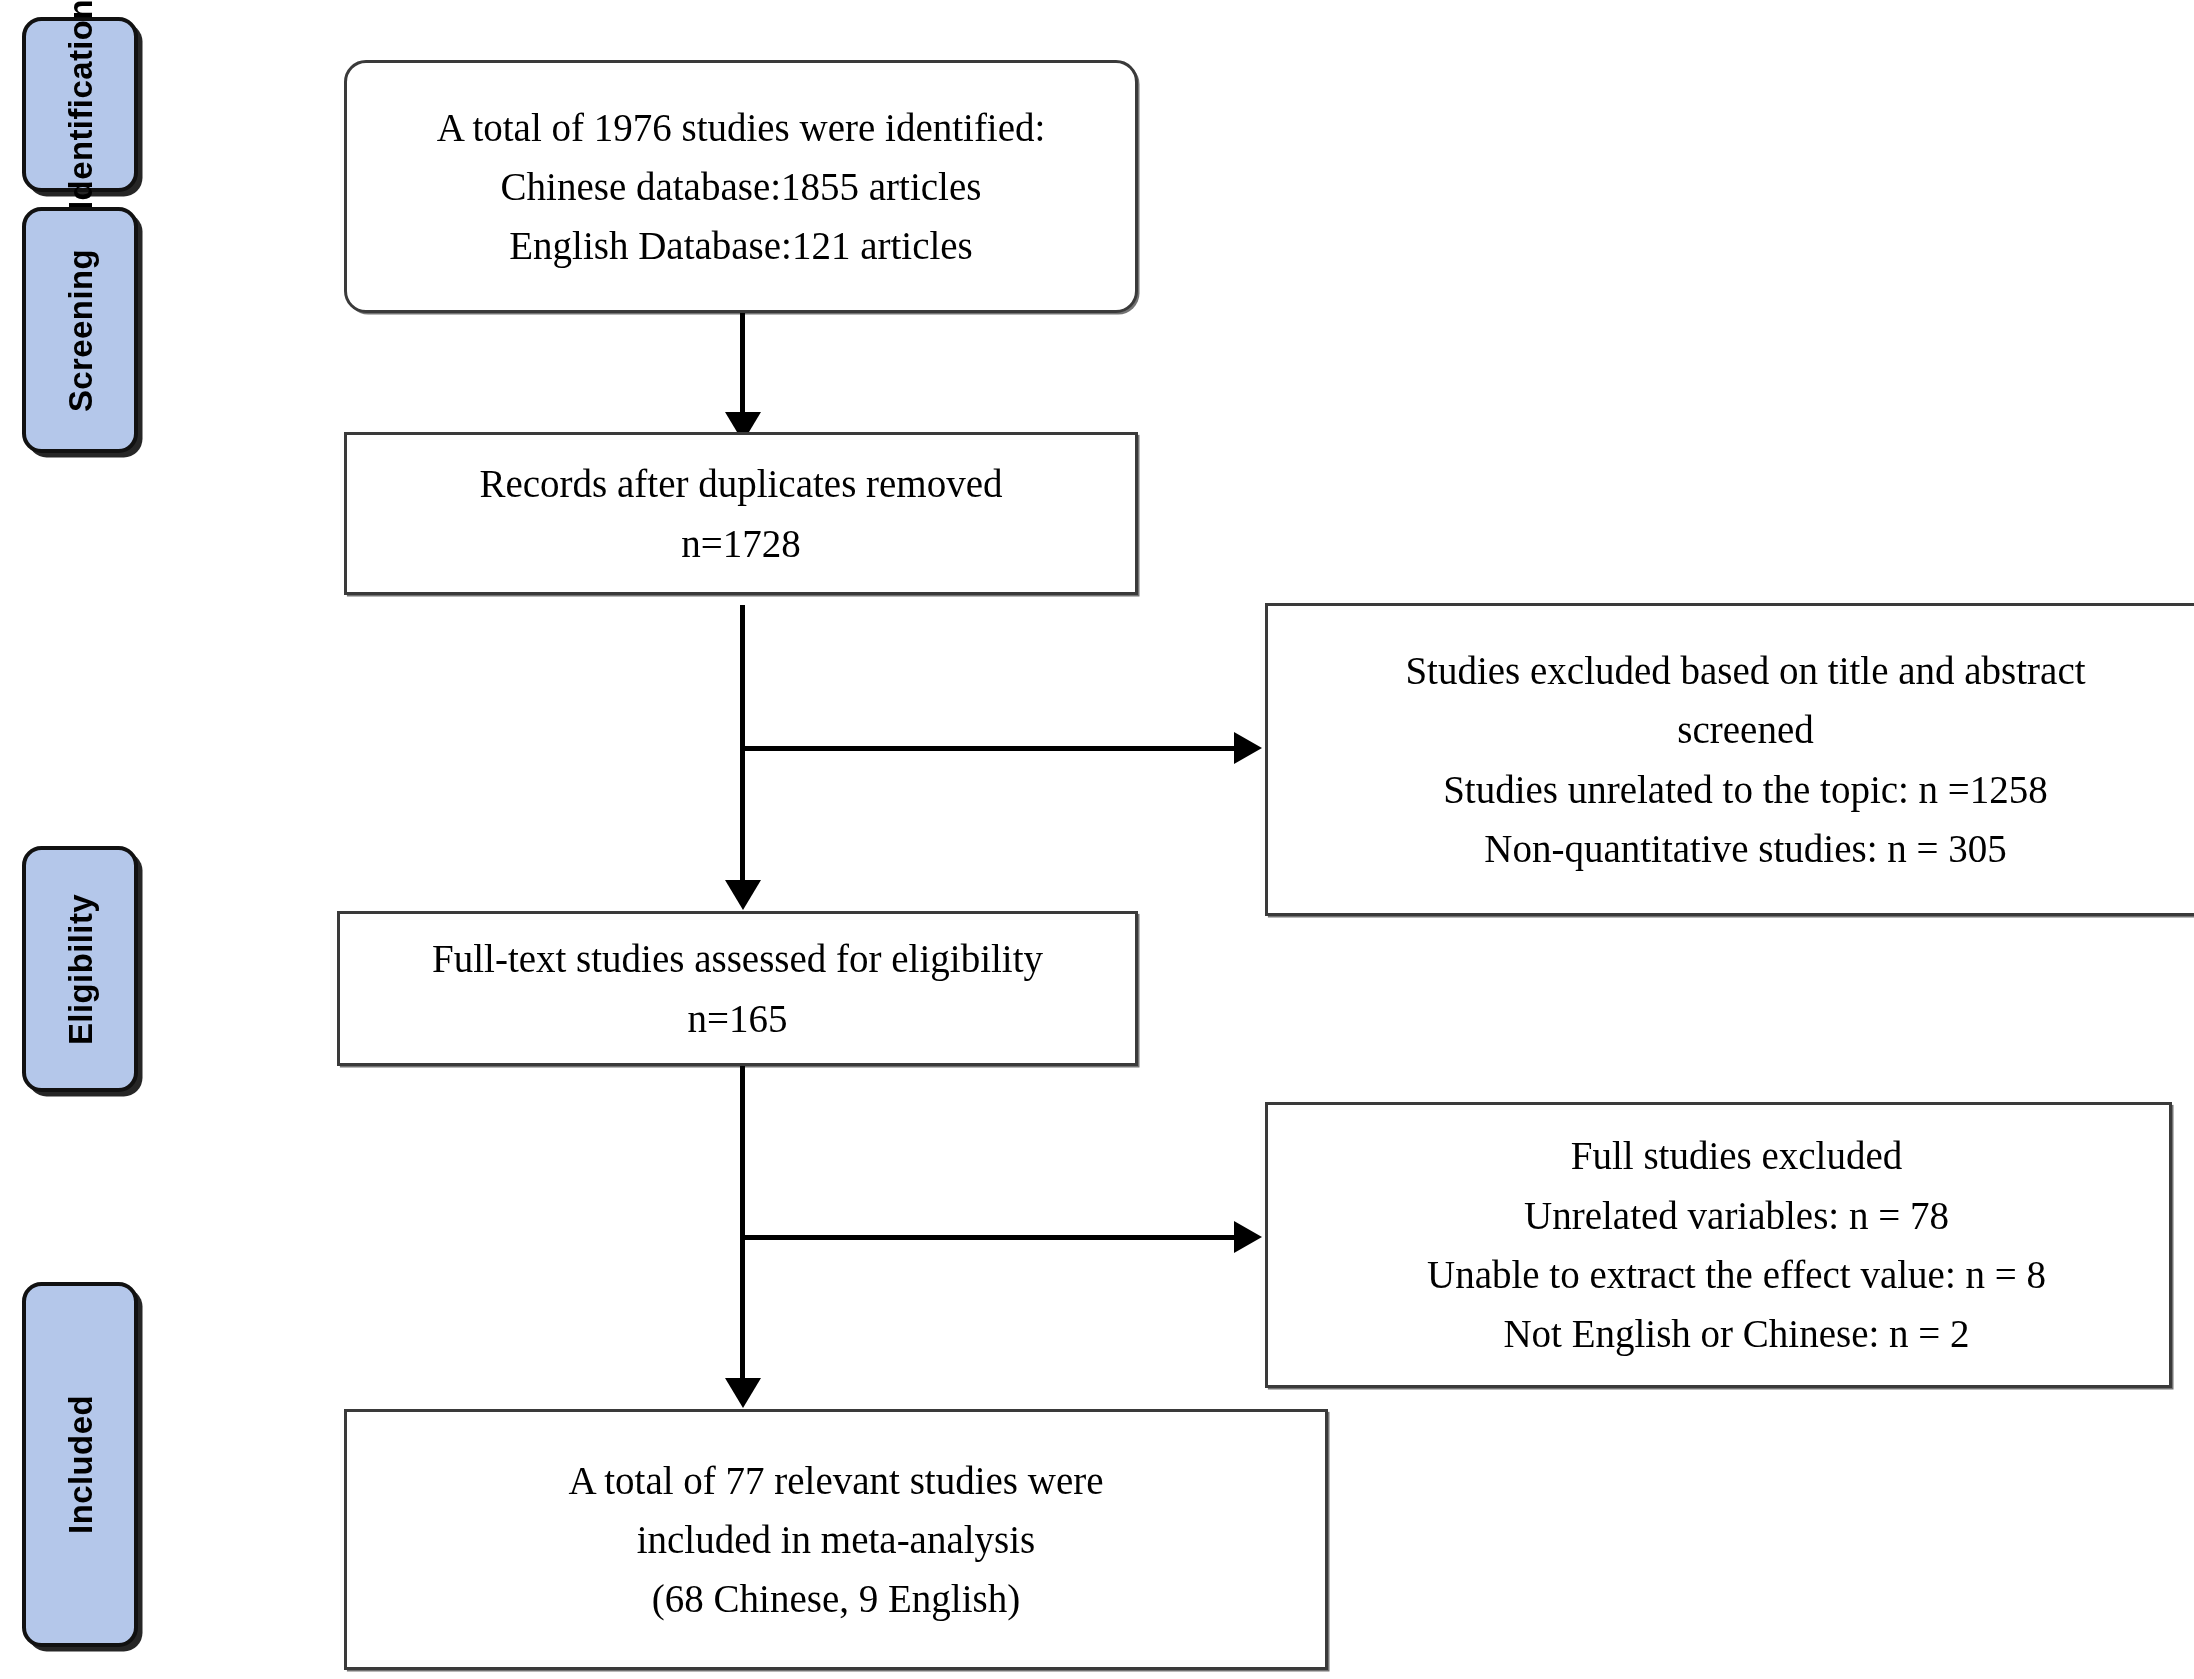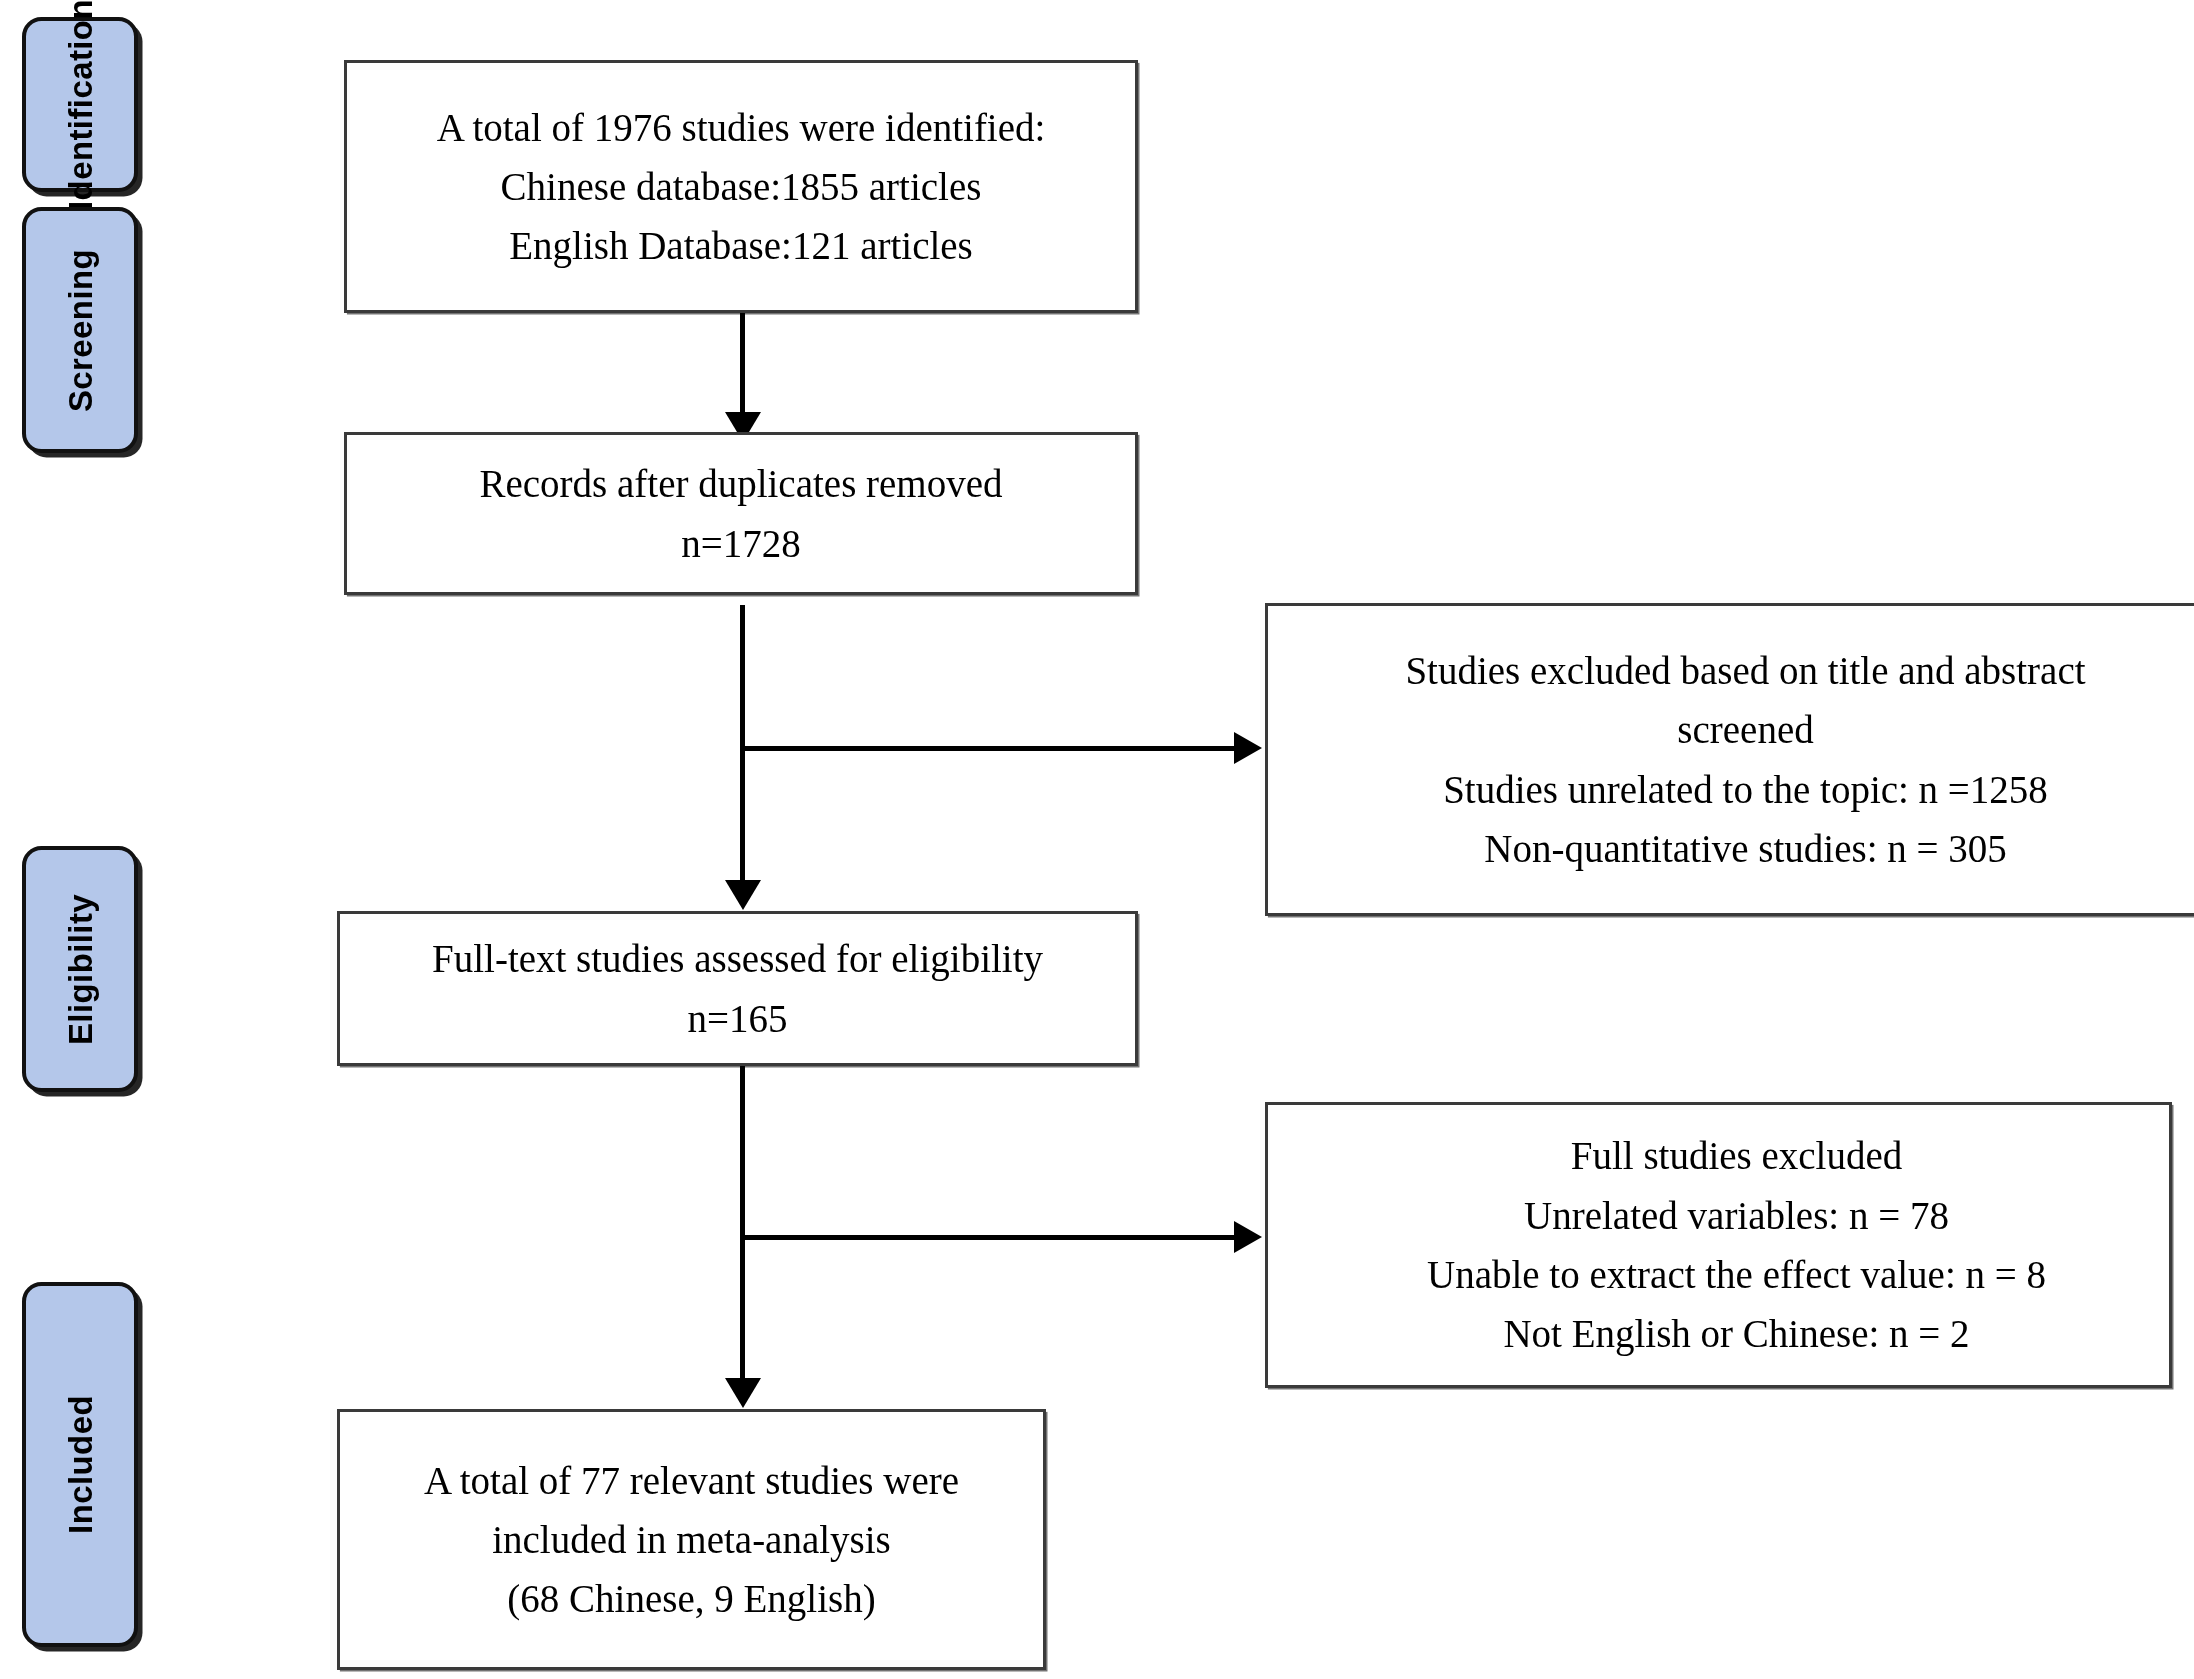--- a/index.html
+++ b/index.html
@@ -116,37 +116,37 @@
 
   <div class="conn-h" style="left:740px; top:746px; width:498px;"></div>
   <div class="arrow-right" style="left:1234px; top:732px;"></div>
 
   <div class="conn-v" style="left:740px; top:1066px; height:317px;"></div>
   <div class="arrow-down" style="left:725px; top:1378px;"></div>
 
   <div class="conn-h" style="left:740px; top:1235px; width:498px;"></div>
   <div class="arrow-right" style="left:1234px; top:1221px;"></div>
 
-  <div class="flow-box" style="left:344px; top:60px; width:794px; height:253px;">
+  <div class="flow-box" style="left:344px; top:60px; width:794px; height:253px;border-radius:22px;">
     <div class="flow-line">A total of 1976 studies were identified:</div>
     <div class="flow-line">Chinese database:1855 articles</div>
     <div class="flow-line">English Database:121 articles</div>
   </div>
 
   <div class="flow-box" style="left:344px; top:432px; width:794px; height:163px;">
     <div class="flow-line">Records after duplicates removed</div>
     <div class="flow-line">n=1728</div>
   </div>
 
   <div class="flow-box" style="left:337px; top:911px; width:801px; height:155px;">
     <div class="flow-line">Full-text studies assessed for eligibility</div>
     <div class="flow-line">n=165</div>
   </div>
 
-  <div class="flow-box" style="left:337px; top:1409px; width:709px; height:261px;">
+  <div class="flow-box" style="left:344px; top:1409px; width:984px; height:261px;">
     <div class="flow-line">A total of 77 relevant studies were</div>
     <div class="flow-line">included in meta-analysis</div>
     <div class="flow-line">(68 Chinese, 9 English)</div>
   </div>
 
   <div class="flow-box" style="left:1265px; top:603px; width:961px; height:313px;">
     <div class="flow-line">Studies excluded based on title and abstract</div>
     <div class="flow-line">screened</div>
     <div class="flow-line">Studies unrelated to the topic: n =1258</div>
     <div class="flow-line">Non-quantitative studies: n = 305</div>

